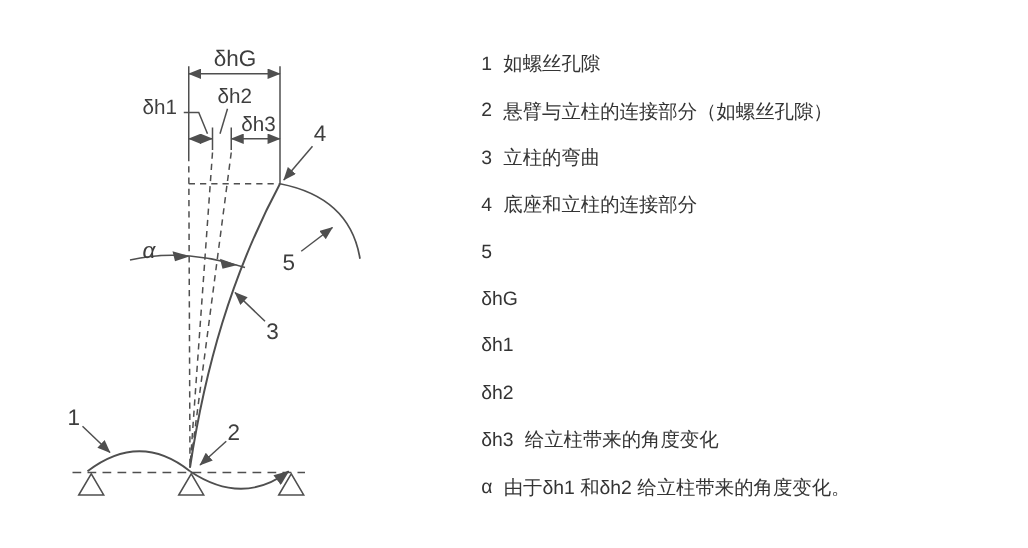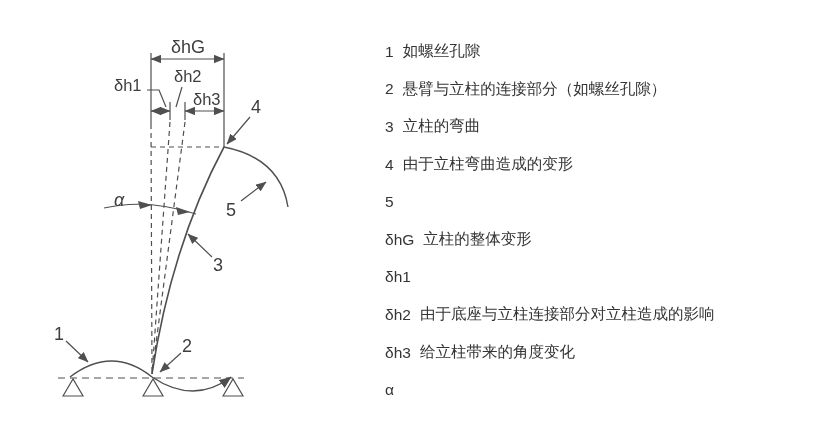--- a/index.html
+++ b/index.html
@@ -116,38 +116,37 @@
     <div class="legend-row">
       <span class="lg-key">2</span>
       <span class="lg-text">悬臂与立柱的连接部分（如螺丝孔隙）</span>
     </div>
     <div class="legend-row">
       <span class="lg-key">3</span>
       <span class="lg-text">立柱的弯曲</span>
     </div>
     <div class="legend-row">
       <span class="lg-key">4</span>
-      <span class="lg-text">由于立柱弯曲造成的变形</span>
+      <span class="lg-text">底座和立柱的连接部分</span>
     </div>
     <div class="legend-row">
       <span class="lg-key">5</span>
     </div>
     <div class="legend-row">
       <span class="lg-key">δhG</span>
-      <span class="lg-text">立柱的整体变形</span>
     </div>
     <div class="legend-row">
       <span class="lg-key">δh1</span>
     </div>
     <div class="legend-row">
       <span class="lg-key">δh2</span>
-      <span class="lg-text">由于底座与立柱连接部分对立柱造成的影响</span>
     </div>
     <div class="legend-row">
       <span class="lg-key">δh3</span>
       <span class="lg-text">给立柱带来的角度变化</span>
     </div>
     <div class="legend-row">
       <span class="lg-key">α</span>
+      <span class="lg-text">由于δh1 和δh2 给立柱带来的角度变化。</span>
     </div>
   </div>
 
 </div>
 
 </body></html>

